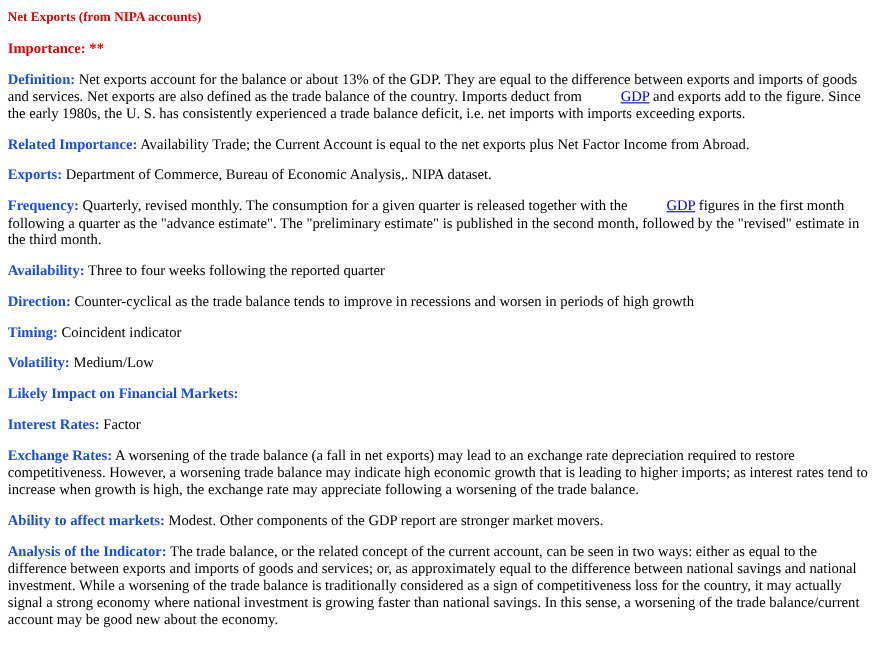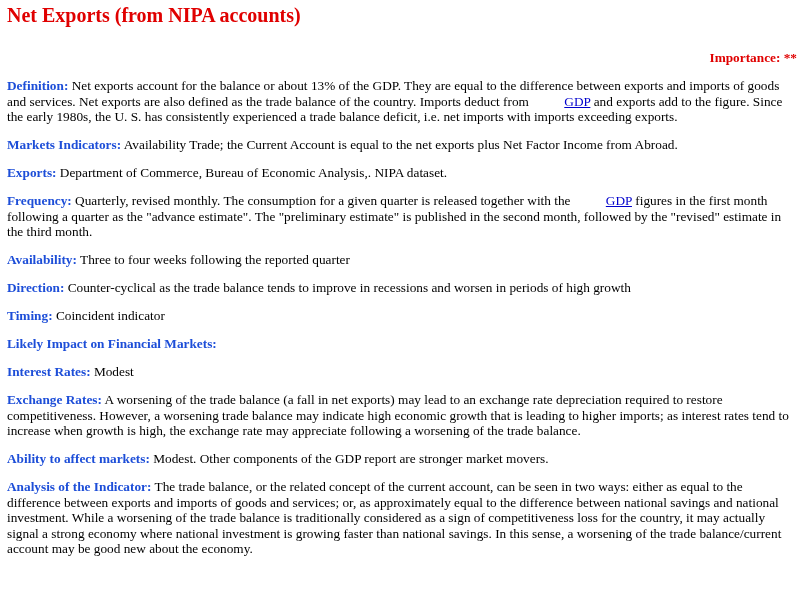--- a/index.html
+++ b/index.html
@@ -18,65 +18,64 @@
       position: relative;
     }
     .page {
       position: absolute;
       left: 7px;
       top: 5px;
       width: 790px;
     }
     h1.title {
       font-family: "Liberation Serif", serif;
-      font-size: 20px;
+      font-size: 12px;
       font-weight: bold;
       color: #e00000;
-      margin: 0 0 25px 0;
+      margin: 0 0 11px 0;
       line-height: 20px;
     }
     p.entry {
       margin: 0 0 12.5px 0;
     }
     .lbl {
       font-weight: bold;
       color: #1d4ed8;
     }
     a.lnk {
       color: #0000cc;
       text-decoration: underline;
       margin-left: 32px;
     }
     .sub {
       margin-left: 31px;
     }
     .importance {
       font-weight: bold;
       color: #e00000;
-      text-align: right;
     }
   </style>
 </head>
 <body>
 
 <div class="page">
 
   <h1 class="title">Net Exports (from NIPA accounts)</h1>
 
   <p class="entry importance">
     <span>Importance:</span>
     <span>**</span>
   </p>
 
   <p class="entry">
     <span class="lbl">Definition:</span><span> Net exports account for the balance or about 13% of the GDP. They are equal to the difference between exports and imports of goods and services. Net exports are also defined as the trade balance of the country. Imports deduct from </span><a class="lnk" href="#">GDP</a><span> and exports add to the figure. Since the early 1980s, the U. S. has consistently experienced a trade balance deficit, i.e. net imports with imports exceeding exports.</span>
   </p>
 
   <p class="entry">
-    <span class="lbl">Markets Indicators:</span><span> Availability Trade; the Current Account is equal to the net exports plus Net Factor Income from Abroad.</span>
+    <span class="lbl">Related Importance:</span><span> Availability Trade; the Current Account is equal to the net exports plus Net Factor Income from Abroad.</span>
   </p>
 
   <p class="entry">
     <span class="lbl">Exports:</span><span> Department of Commerce, Bureau of Economic Analysis,. NIPA dataset.</span>
   </p>
 
   <p class="entry">
     <span class="lbl">Frequency:</span><span> Quarterly, revised monthly. The consumption for a given quarter is released together with the </span><a class="lnk" href="#">GDP</a><span> figures  in the first month following a quarter as the "advance estimate". The "preliminary estimate" is published in the second month, followed by the "revised" estimate in the third month.</span>
   </p>
 
@@ -85,27 +84,30 @@
   </p>
 
   <p class="entry">
     <span class="lbl">Direction:</span><span> Counter-cyclical as the trade balance tends to improve in recessions and worsen in periods of high growth</span>
   </p>
 
   <p class="entry">
     <span class="lbl">Timing:</span><span> Coincident indicator</span>
   </p>
 
+  <p class="entry">
+    <span class="lbl">Volatility:</span><span> Medium/Low</span>
+  </p>
 
   <p class="entry">
     <span class="lbl">Likely Impact on Financial Markets:</span>
   </p>
 
   <p class="entry sub">
-    <span class="lbl">Interest Rates:</span><span> Modest</span>
+    <span class="lbl">Interest Rates:</span><span> Factor</span>
   </p>
 
 
   <p class="entry sub">
     <span class="lbl">Exchange Rates:</span><span> A worsening of the trade balance (a fall in net exports)  may lead to an exchange rate depreciation required to restore competitiveness. However, a worsening trade balance may indicate high economic growth that is leading to higher imports; as interest rates tend to increase when growth is high, the exchange rate may appreciate following a worsening of the trade balance.</span>
   </p>
 
   <p class="entry">
     <span class="lbl">Ability to affect markets:</span><span> Modest. Other components of the GDP report are stronger market movers.</span>
   </p>

